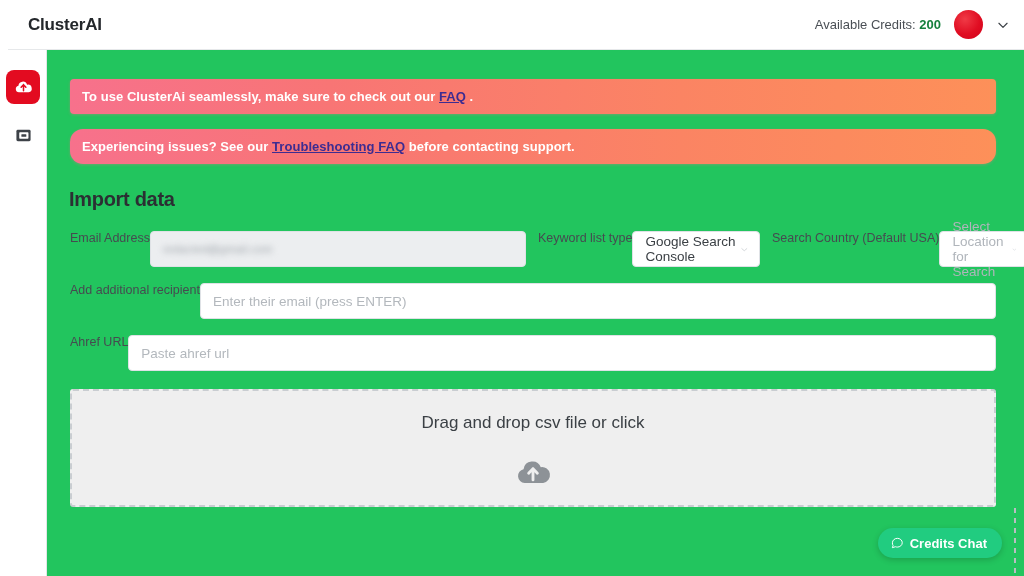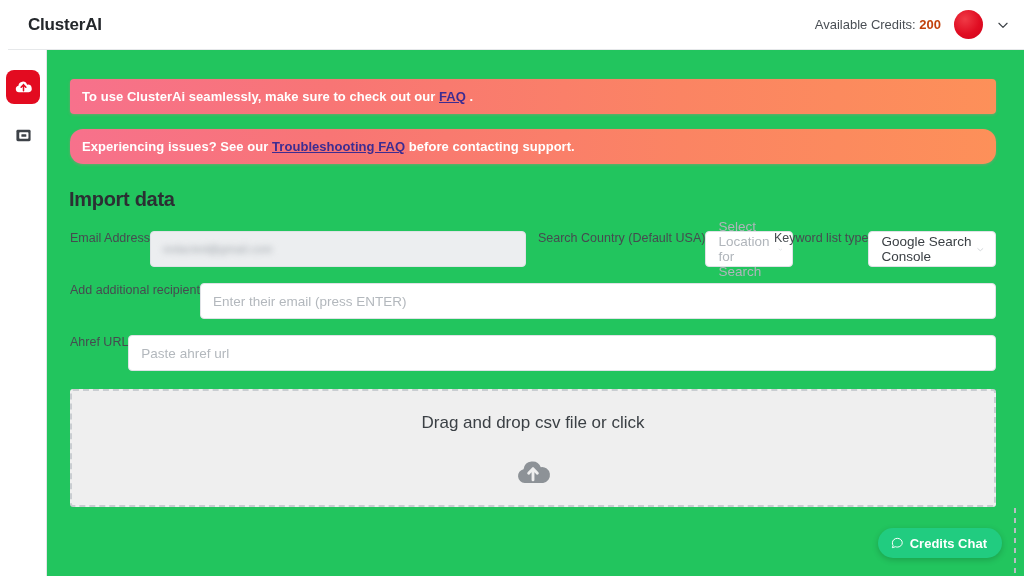--- a/index.html
+++ b/index.html
@@ -22,21 +22,21 @@
     justify-content: space-between;
     padding: 0 22px 0 20px;
     z-index: 5;
   }
   .brand {
     font-size: 17px; font-weight: bold;
     letter-spacing: -0.2px; color: #23272b;
   }
   .header-right { display: flex; align-items: center; gap: 13px; }
   .credits { font-size: 13px; color: #4a4f55; white-space: nowrap; }
-  .credits b { color: #c2410c; font-weight: bold; }
+  .credits b { color: #15803d; font-weight: bold; }
   .avatar {
     width: 29px; height: 29px; border-radius: 50%;
     background: radial-gradient(circle at 38% 32%, #f03a46 0%, #e00d22 55%, #d2001a 100%);
     display: block;
   }
   .chev {
     width: 14px; height: 14px; display: block;
     color: #3b4045;
   }
 
@@ -242,39 +242,39 @@
     <div class="form">
 
       <div class="row">
         <div class="field f-email">
           <div class="lbl">Email Address</div>
           <div class="inp readonly">
             <span class="blurred">redacted@gmail.com</span>
           </div>
         </div>
 
+        <div class="field f-klt">
+          <div class="lbl">Keyword list type</div>
+          <div class="select">
+            <span class="val">Google Search Console</span>
+            <svg class="caret" viewBox="0 0 24 24">
+              <path d="M5 9.5l7 6 7-6" fill="none" stroke="currentColor" stroke-width="2" stroke-linecap="round" stroke-linejoin="round"></path>
+            </svg>
+          </div>
+        </div>
+
         <div class="field f-ctry">
           <div class="lbl">Search Country (Default USA)</div>
           <div class="select">
             <span class="val ph">Select Location for Search</span>
             <svg class="caret" viewBox="0 0 24 24">
               <path d="M5 9.5l7 6 7-6" fill="none" stroke="currentColor" stroke-width="2" stroke-linecap="round" stroke-linejoin="round"></path>
             </svg>
           </div>
         </div>
-
-        <div class="field f-klt">
-          <div class="lbl">Keyword list type</div>
-          <div class="select">
-            <span class="val">Google Search Console</span>
-            <svg class="caret" viewBox="0 0 24 24">
-              <path d="M5 9.5l7 6 7-6" fill="none" stroke="currentColor" stroke-width="2" stroke-linecap="round" stroke-linejoin="round"></path>
-            </svg>
-          </div>
-        </div>
       </div>
 
       <div class="field full">
         <div class="lbl">Add additional recipient</div>
         <input class="inp" type="text" placeholder="Enter their email (press ENTER)" style="">
       </div>
 
       <div class="field full">
         <div class="lbl">Ahref URL</div>
         <input class="inp" type="text" placeholder="Paste ahref url" style="">

